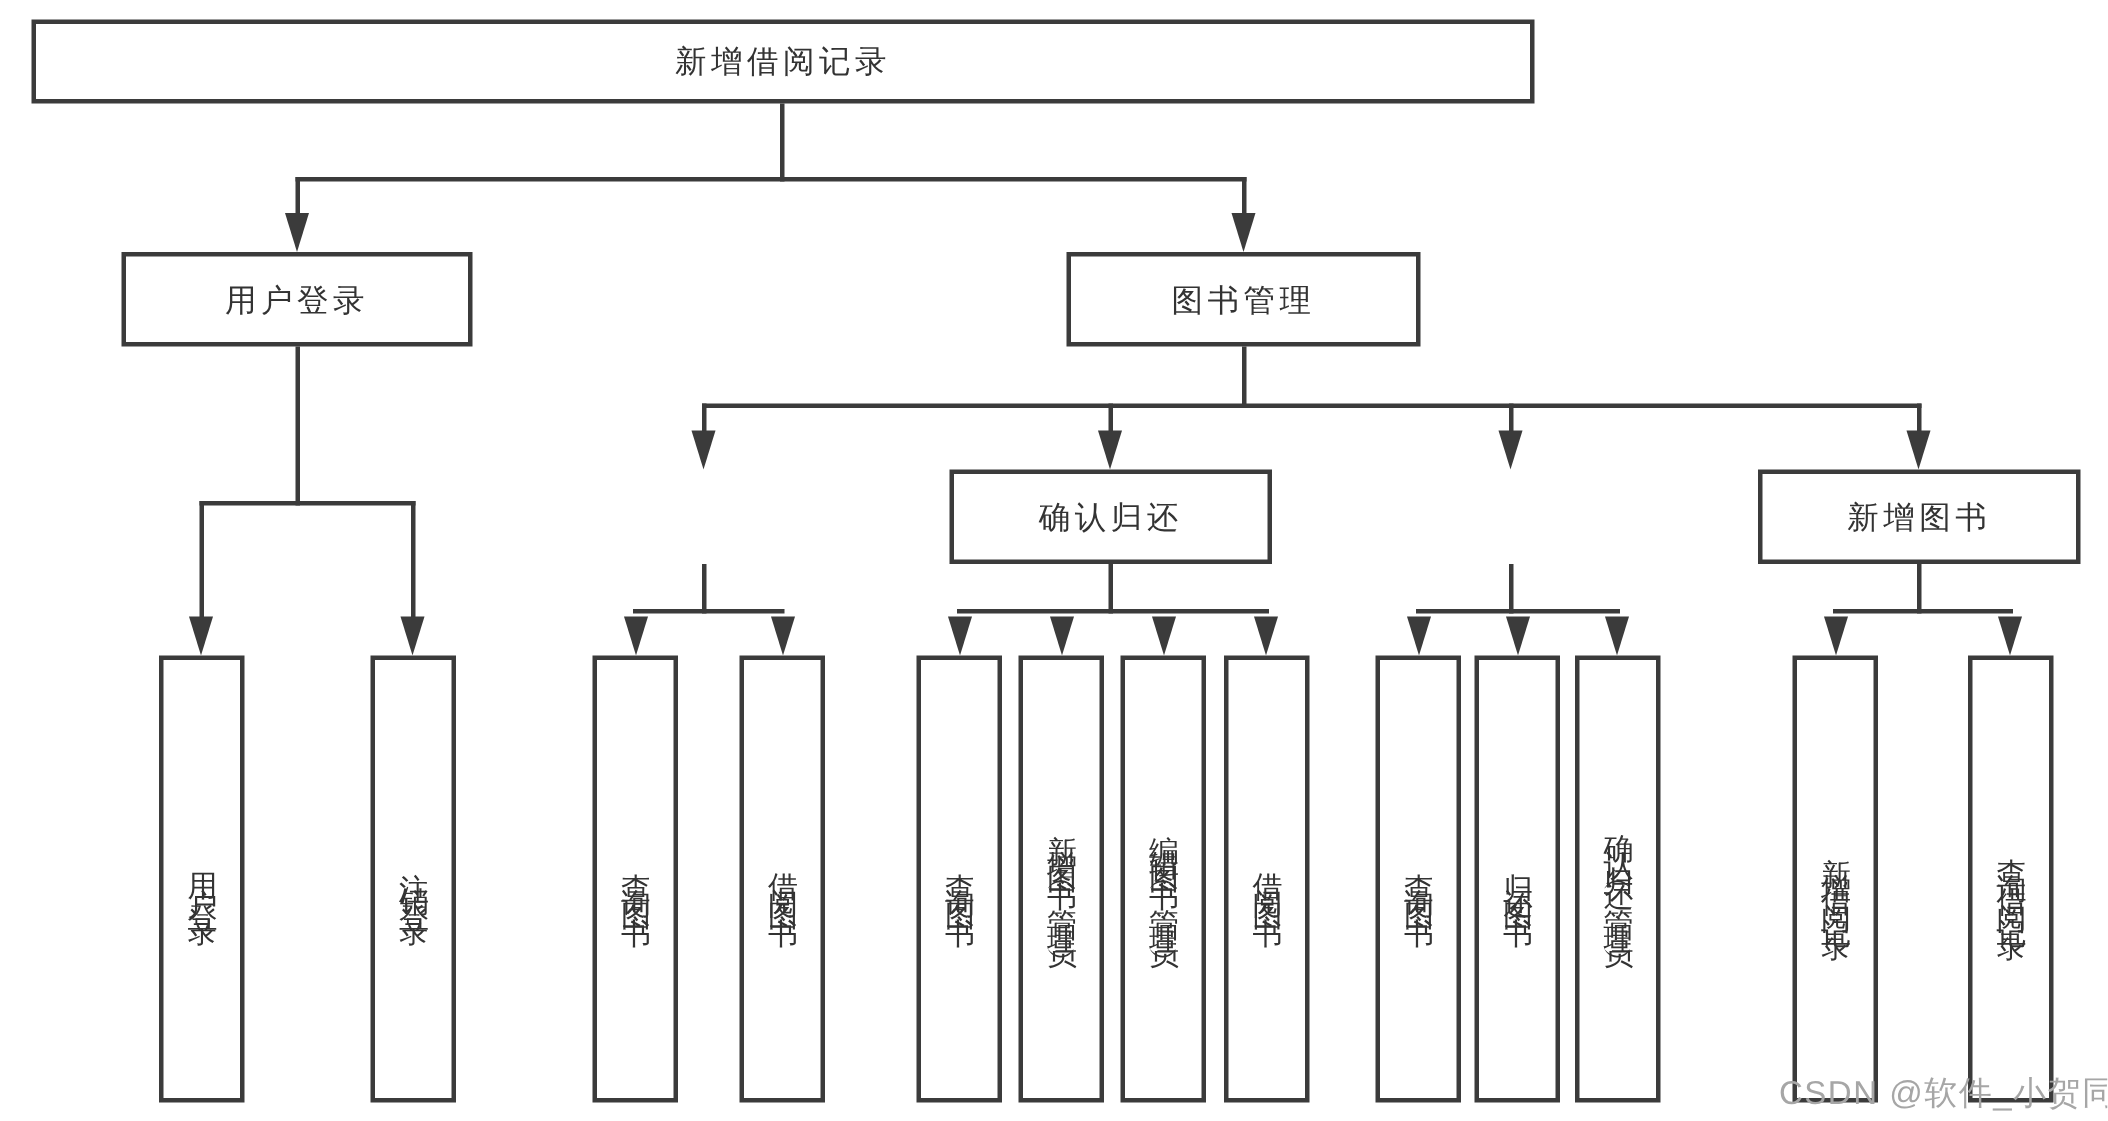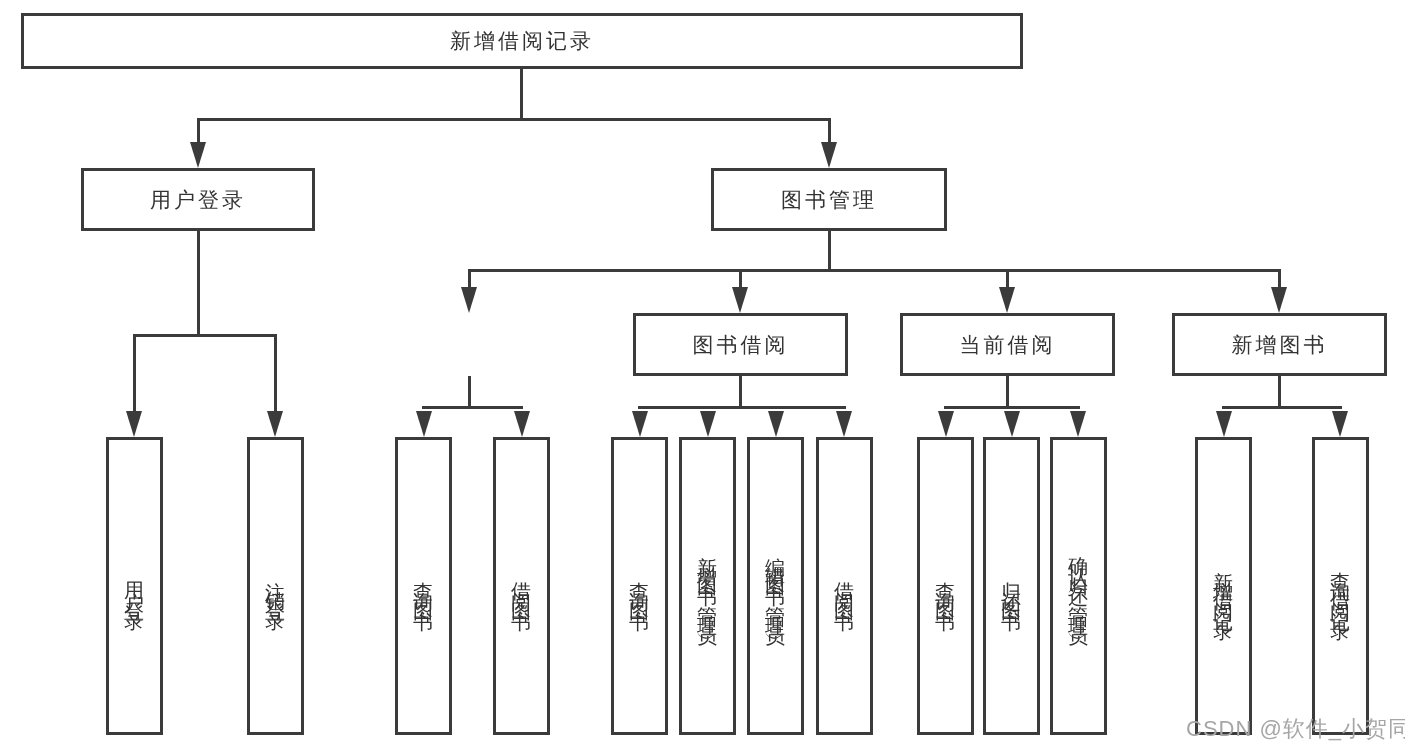--- a/index.html
+++ b/index.html
@@ -63,24 +63,21 @@
   <div class="vl" style="left:468px;top:269px;height:22px"></div>
   <div class="vl" style="left:739px;top:269px;height:22px"></div>
   <div class="vl" style="left:1006px;top:269px;height:22px"></div>
   <div class="vl" style="left:1278px;top:269px;height:22px"></div>
   <div class="ar" style="left:461px;top:287px"></div>
   <div class="ar" style="left:732px;top:287px"></div>
   <div class="ar" style="left:999px;top:287px"></div>
   <div class="ar" style="left:1271px;top:287px"></div>
 
   <div class="node h" style="left:633px;top:313px;width:215px;height:63px">
-    <span>图书借阅</span>
-  </div>
-  <div class="node h" style="left:900px;top:313px;width:215px;height:63px">
-    <span>当前借阅</span>
+    <span>确认归还</span>
   </div>
   <div class="node h" style="left:1172px;top:313px;width:215px;height:63px">
     <span>新增图书</span>
   </div>
 
   <div class="vl" style="left:468px;top:376px;height:33px"></div>
   <div class="hl" style="left:422px;top:406px;width:101px"></div>
   <div class="ar" style="left:416px;top:411px"></div>
   <div class="ar" style="left:514px;top:411px"></div>
 

